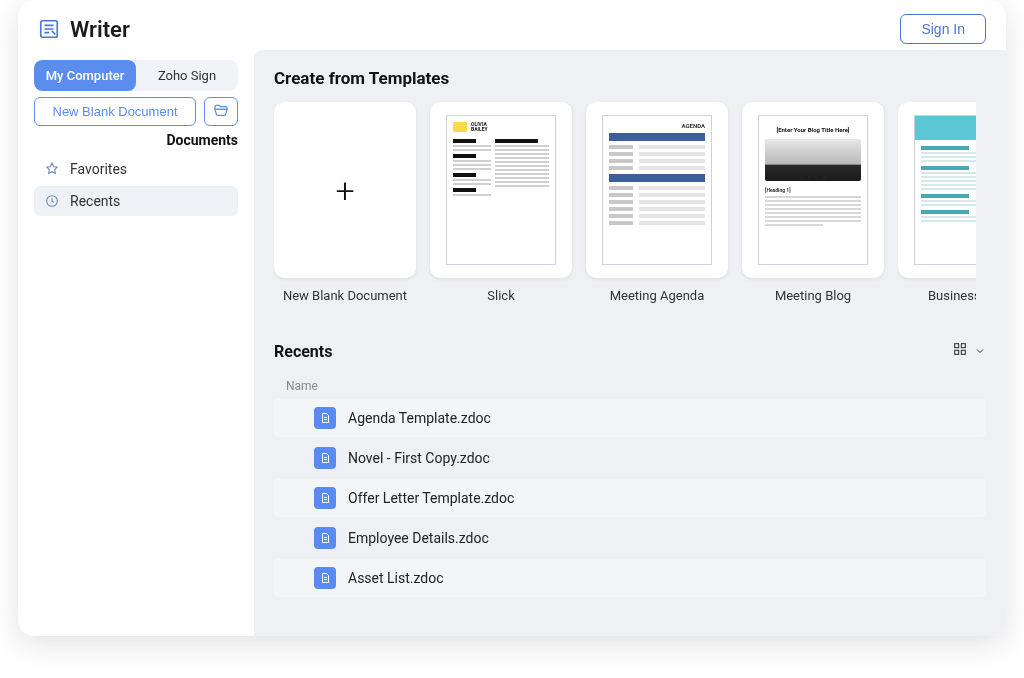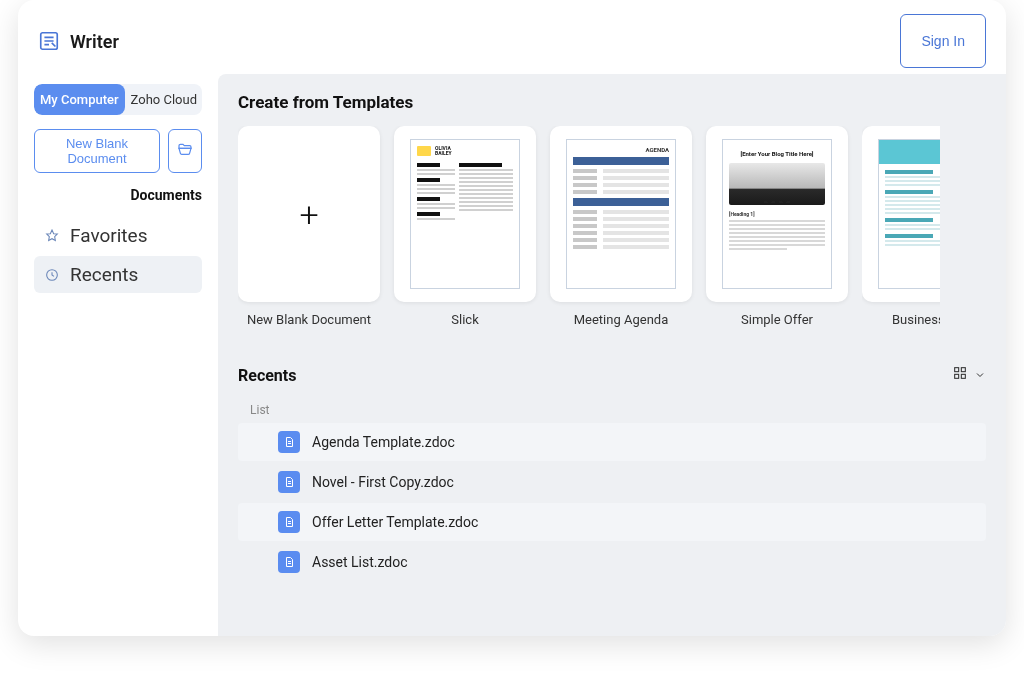--- a/index.html
+++ b/index.html
@@ -25,42 +25,42 @@
       display: flex;
       align-items: center;
       justify-content: space-between;
       padding: 14px 20px 6px 20px;
     }
     .logo-group { display: flex; align-items: center; gap: 10px; }
     .logo-icon {
       width: 22px; height: 22px;
       display: inline-flex; align-items: center; justify-content: center;
     }
-    .app-title { font-size: 18px; font-weight: 600; color: #1a1a1a; }
+    .app-title { font-size: 22px; font-weight: 600; color: #1a1a1a; }
     .signin-btn {
       border: 1.5px solid #4a76d6;
       color: #4a76d6;
       background: #fff;
       border-radius: 6px;
-      padding: 18px 20px;
+      padding: 6px 20px;
       font-size: 14px;
       font-weight: 500;
       cursor: pointer;
     }
     .body {
       display: flex;
       flex: 1;
       overflow: hidden;
     }
     .sidebar {
-      width: 200px;
+      width: 236px;
       padding: 10px 16px;
       display: flex;
       flex-direction: column;
-      gap: 14px;
+      gap: 6px;
     }
     .tabs {
       display: flex;
       background: #f0f3f8;
       border-radius: 8px;
       padding: 0;
       overflow: hidden;
     }
     .tab {
       flex: 1;
@@ -92,21 +92,21 @@
       display: flex; align-items: center; justify-content: center;
       cursor: pointer;
       background: #fff;
     }
     .section-heading { font-size: 14px; font-weight: 700; color: #111; text-align: right; }
     .nav-list { display: flex; flex-direction: column; gap: 2px; }
     .nav-item {
       display: flex; align-items: center; gap: 10px;
       padding: 7px 10px;
       border-radius: 6px;
-      font-size: 19px;
+      font-size: 14px;
       color: #333;
       cursor: pointer;
     }
     .nav-item.active { background: #eef1f5; }
     .nav-icon { width: 16px; height: 16px; display:inline-flex; align-items:center; justify-content:center; color: #6a86b8; }
     .main {
       flex: 1;
       background: #eef0f3;
       display: flex;
       flex-direction: column;
@@ -225,21 +225,21 @@
       </span>
       <span class="app-title">Writer</span>
     </div>
     <button class="signin-btn">Sign In</button>
   </div>
 
   <div class="body">
     <aside class="sidebar">
       <div class="tabs">
         <div class="tab active">My Computer</div>
-        <div class="tab">Zoho Cloud</div>
+        <div class="tab">Zoho Sign</div>
       </div>
 
       <div class="newdoc-row">
         <button class="newdoc-btn">New Blank Document</button>
         <div class="folder-btn">
           <span>
             <svg width="16" height="16" viewBox="0 0 24 24" fill="none" stroke="#5b8def" stroke-width="1.8">
               <path d="M3 7a2 2 0 0 1 2-2h4l2 2h8a2 2 0 0 1 2 2v2H3z"></path>
               <path d="M3 11h18l-2 7a2 2 0 0 1-2 2H7a2 2 0 0 1-2-2z"></path>
             </svg>
@@ -387,21 +387,21 @@
                 <div class="blog-para"></div>
                   <div class="blog-para"></div>
                   <div class="blog-para"></div>
                 <div class="blog-para"></div>
                   <div class="blog-para"></div>
                   <div class="blog-para"></div>
                 <div class="blog-para"></div>
                   <div class="blog-para" style="width:60%"></div>
               </div>
             </div>
-            <div class="template-label">Simple Offer</div>
+            <div class="template-label">Meeting Blog</div>
           </div>
 
           <div class="template-card" style="width:78px; overflow:hidden">
             <div class="template-thumb" style="width:142px">
               <div class="page-inner">
                 <div class="trip-header"></div>
                 <div class="trip-sect"></div>
                 <div class="trip-line"></div>
                   <div class="trip-line"></div>
                   <div class="trip-line"></div>
@@ -437,21 +437,21 @@
                   <rect x="14" y="14" width="6" height="6"></rect>
               </svg>
             </span>
             <span>
               <svg width="12" height="12" viewBox="0 0 24 24" fill="none" stroke="#333" stroke-width="2">
                 <path d="M6 9l6 6 6-6"></path>
               </svg>
             </span>
           </div>
         </div>
-        <div class="list-header">List</div>
+        <div class="list-header">Name</div>
         <div id="file-list">
             <div class="file-row">
               <div class="file-icon">
                 <svg viewBox="0 0 24 24" fill="none" stroke="#fff" stroke-width="2">
                   <path d="M7 3h8l4 4v14H7z"></path>
                   <path d="M10 11h6M10 15h6"></path>
                 </svg>
               </div>
               <span>Agenda Template.zdoc</span>
             </div>
@@ -473,19 +473,28 @@
               </div>
               <span>Offer Letter Template.zdoc</span>
             </div>
             <div class="file-row">
               <div class="file-icon">
                 <svg viewBox="0 0 24 24" fill="none" stroke="#fff" stroke-width="2">
                   <path d="M7 3h8l4 4v14H7z"></path>
                   <path d="M10 11h6M10 15h6"></path>
                 </svg>
               </div>
+              <span>Employee Details.zdoc</span>
+            </div>
+            <div class="file-row">
+              <div class="file-icon">
+                <svg viewBox="0 0 24 24" fill="none" stroke="#fff" stroke-width="2">
+                  <path d="M7 3h8l4 4v14H7z"></path>
+                  <path d="M10 11h6M10 15h6"></path>
+                </svg>
+              </div>
               <span>Asset List.zdoc</span>
             </div>
           </div>
       </section>
     </main>
   </div>
 </div>
 
 </body></html>

